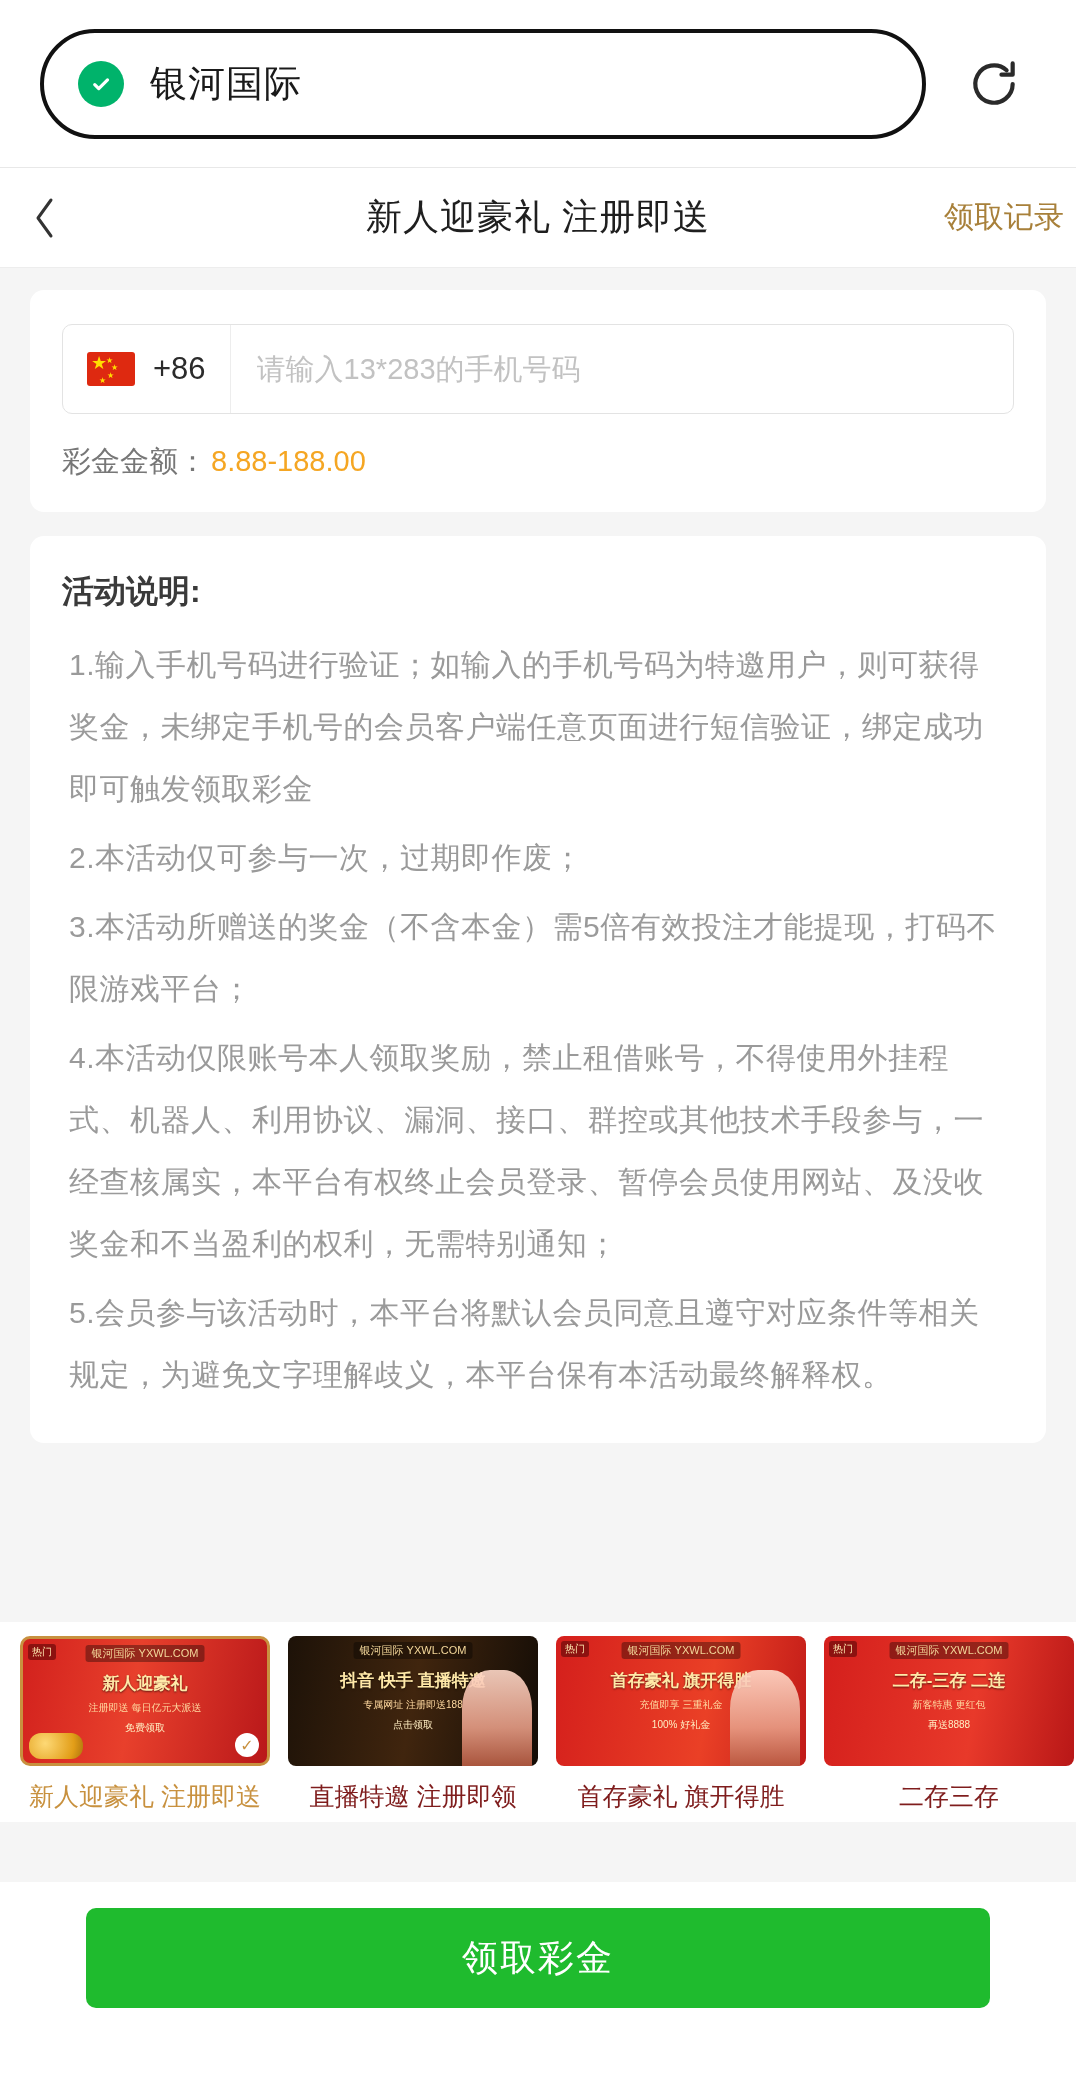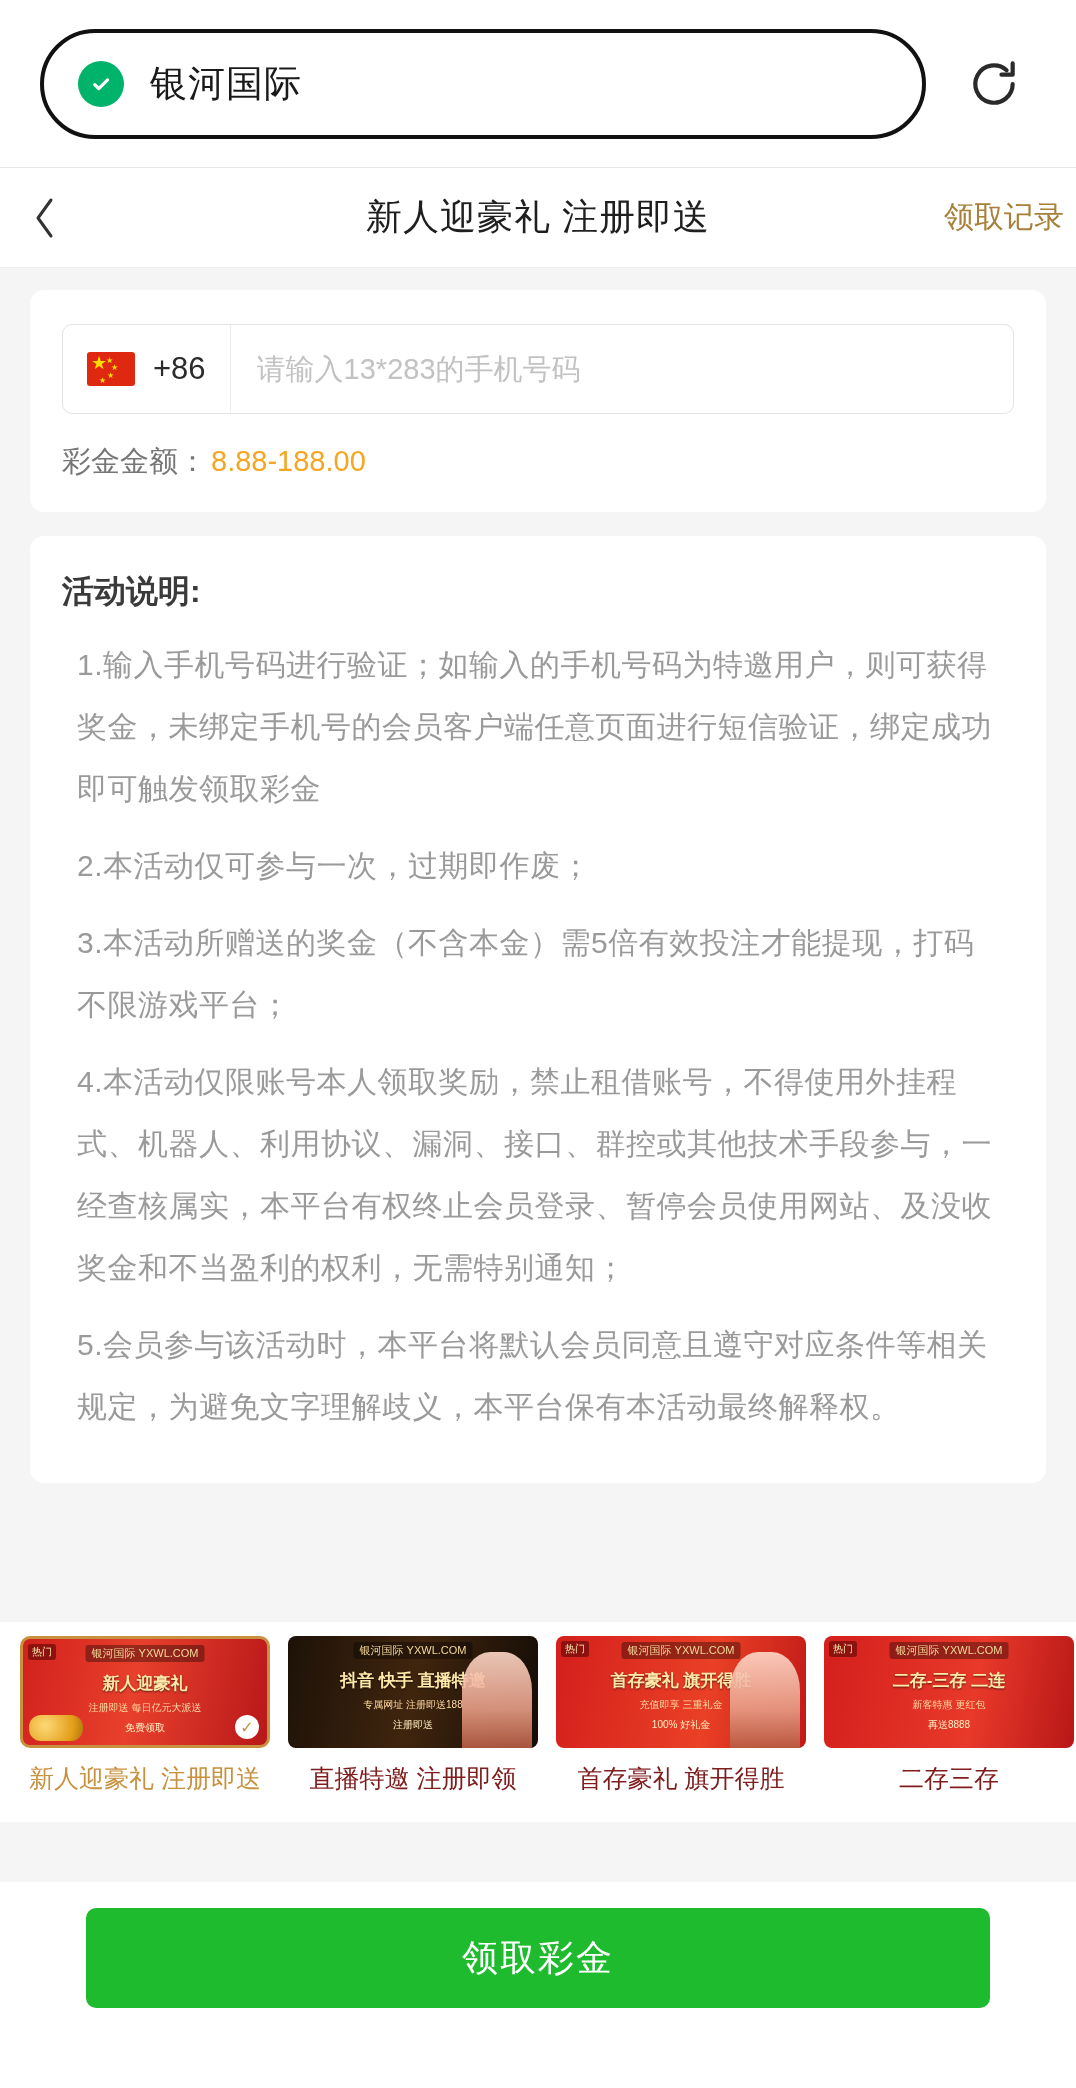--- a/index.html
+++ b/index.html
@@ -161,21 +161,21 @@
     color: #3a3a3a;
     font-weight: bold;
     margin-bottom: 20px;
   }
   .rules-body {
     font-size: 30px;
     line-height: 62px;
     color: #9a9a9a;
     letter-spacing: 0.5px;
   }
-  .rules-body p { margin: 15px; }
+  .rules-body p { margin: 7px; }
 
   
   .promo-strip {
     position: absolute;
     left: 0; right: 0;
     top: 1622px;
     height: 200px;
     background: #ffffff;
     display: flex;
     align-items: flex-start;
@@ -185,21 +185,21 @@
   }
   .promo {
     width: 250px;
     flex: 0 0 auto;
     display: flex;
     flex-direction: column;
     align-items: center;
   }
   .promo-thumb {
     width: 250px;
-    height: 112px;
+    height: 130px;
     border-radius: 8px;
     overflow: hidden;
     position: relative;
     background: #1b0d0a;
   }
   .promo.active .promo-thumb {
     border: 3px solid #c8913f;
     border-radius: 10px;
   }
   .promo-caption {
@@ -400,21 +400,21 @@
       <span class="thumb-check">✓</span>
     </div>
     <div class="promo-caption">新人迎豪礼 注册即送</div>
   </div>
 
   <div class="promo">
     <div class="promo-thumb thumb-b">
       <span class="thumb-logo">银河国际 YXWL.COM</span>
       <span class="thumb-head">抖音 快手 直播特邀</span>
       <span class="thumb-sub">专属网址 注册即送188</span>
-      <span class="thumb-sub2">注册即送</span>
+      <span class="thumb-sub2">点击领取</span>
       <span class="thumb-figure"></span>
     </div>
     <div class="promo-caption">直播特邀 注册即领</div>
   </div>
 
   <div class="promo">
     <div class="promo-thumb thumb-c">
       <span class="thumb-badge">热门</span>
       <span class="thumb-logo">银河国际 YXWL.COM</span>
       <span class="thumb-head">首存豪礼 旗开得胜</span>

